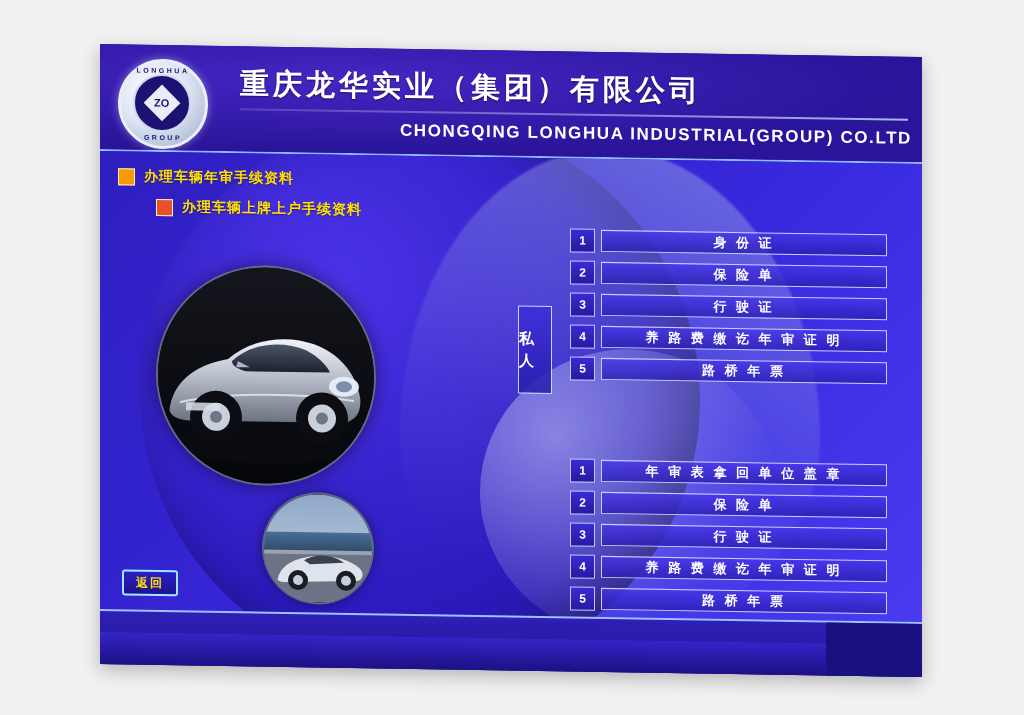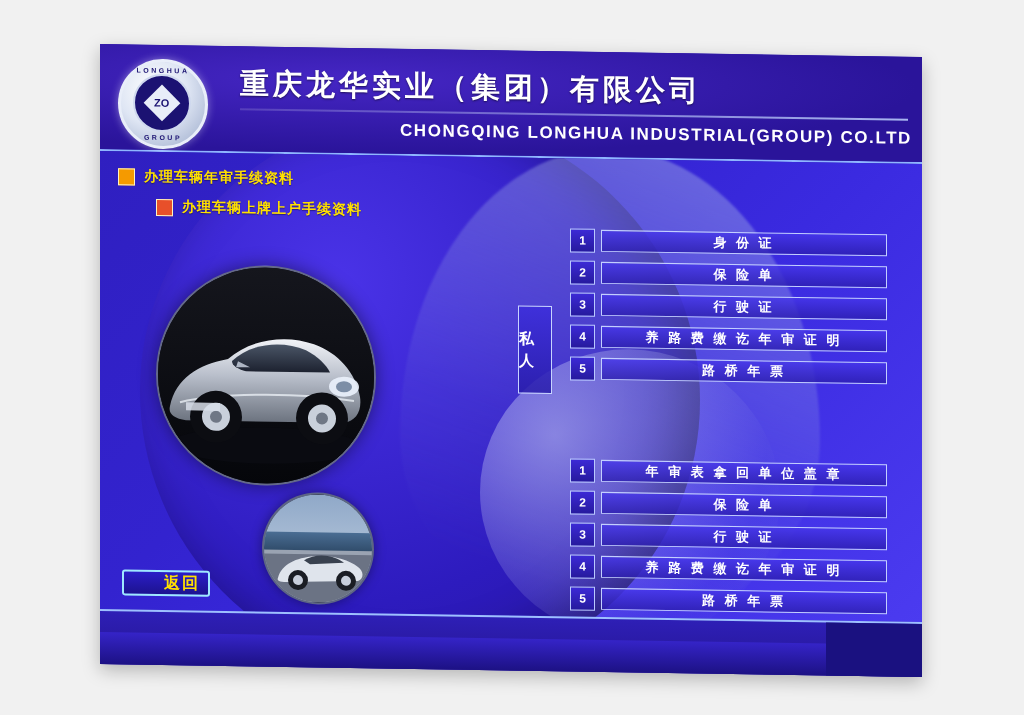--- a/index.html
+++ b/index.html
@@ -211,26 +211,25 @@
   .back-btn {
     position: absolute;
     left: 22px; bottom: 14px;
     width: 52px; height: 22px;
     border: 2px solid #9fe8ff;
     border-radius: 3px;
     background: linear-gradient(180deg, #2b1ec8, #1d1390);
     display: flex;
     align-items: center;
     justify-content: center;
-    font-size: 16px;
+    font-size: 12px;
     font-weight: bold;
     color: #ffe000;
     letter-spacing: 2px;
     cursor: pointer;
-    padding-left: 32px;
   }
 
   
   .cat {
     position: absolute;
     width: 34px;
     border: 1px solid #c8d4ff;
     background: linear-gradient(180deg, rgba(60,45,220,0.85), rgba(40,28,170,0.85));
     color: #ffffff;
     font-size: 15px;

